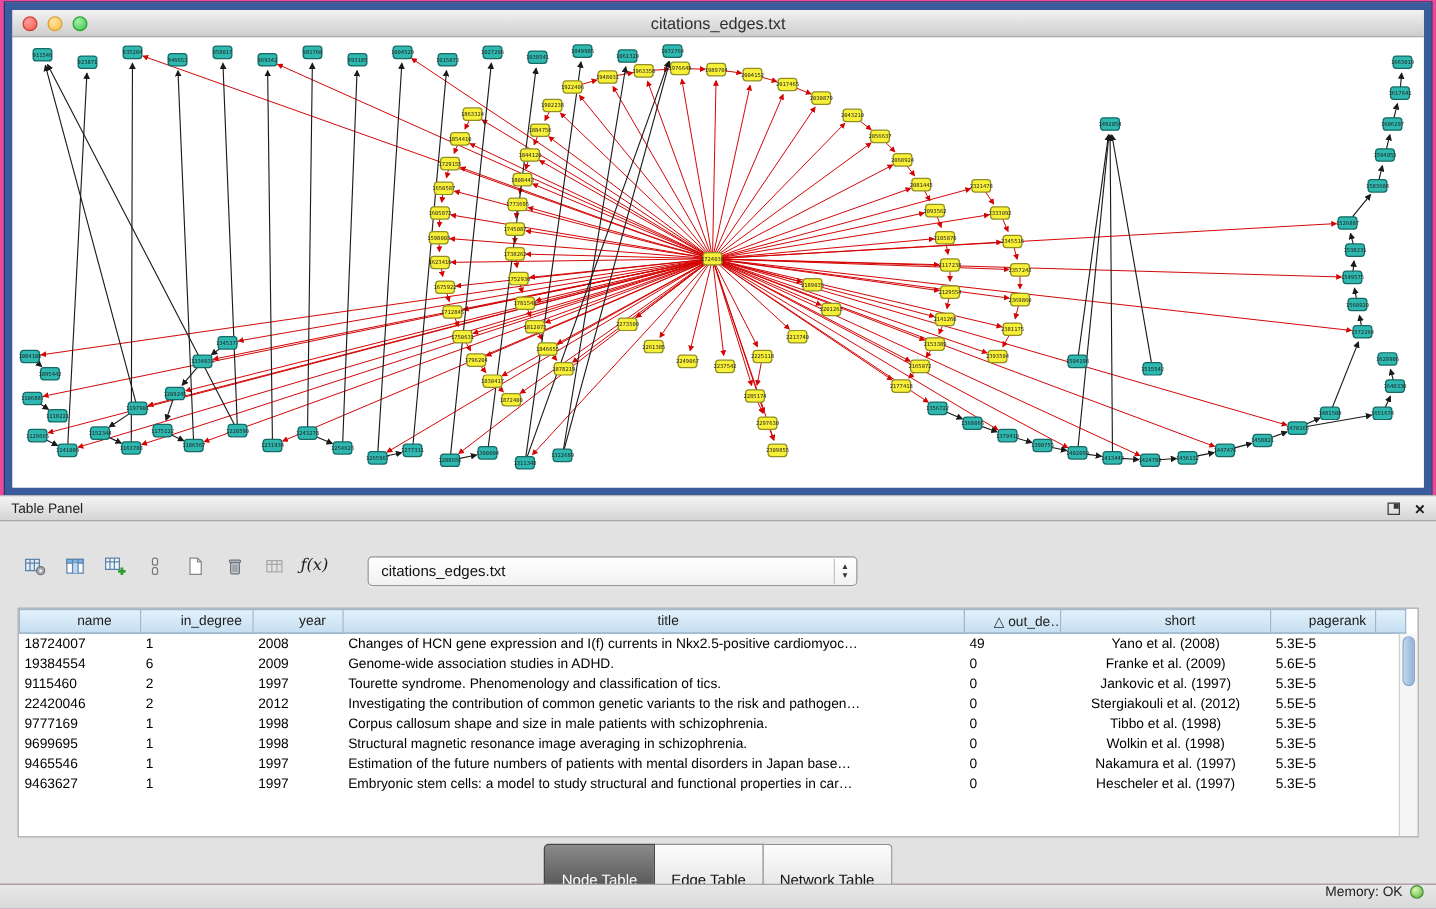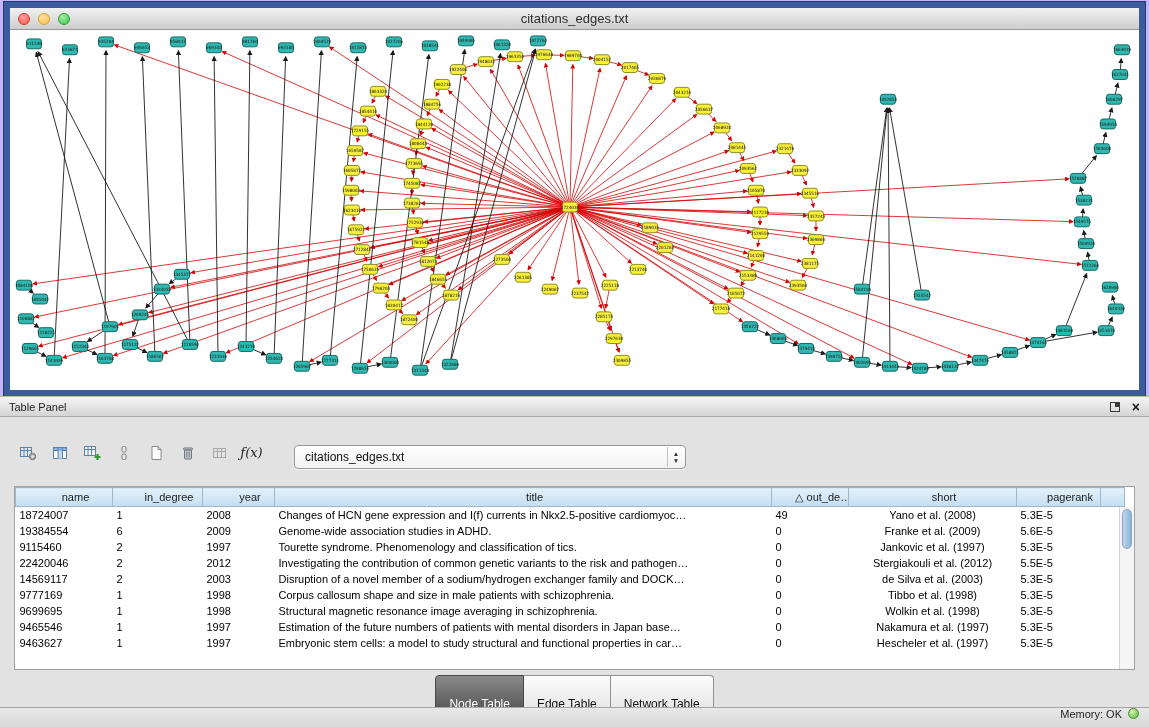--- a/index.html
+++ b/index.html
@@ -1,18 +1,18 @@
 <!DOCTYPE html>
 <html><head>
 <meta charset="utf-8">
 <style>
   * { margin:0; padding:0; box-sizing:border-box; }
   html,body { background:#b9b9b9; }
   body { font-family:"Liberation Sans", sans-serif; }
-  .screen { position:relative; width:1149px; height:727px; background:#c4b5fd; overflow:hidden; }
+  .screen { position:relative; width:1149px; height:727px; background:#ec4899; overflow:hidden; }
 
   
   .net-window { position:absolute; left:4px; top:2px; width:1141px; height:394px;
     border:6px solid #3a5c9c; outline:1px solid #203a6d; background:#fff; }
   .titlebar { position:relative; height:22px; background:linear-gradient(#f2f2f2,#cdcdcd);
     border-bottom:1px solid #979797; }
   .traffic { position:absolute; left:8px; top:5px; display:flex; gap:8px; }
   .tl { width:12px; height:12px; border-radius:50%; display:inline-block; }
   .tl.red { background:radial-gradient(circle at 35% 30%, #ff9d97, #f95a50); border:1px solid #ce3a32; }
   .tl.yel { background:radial-gradient(circle at 35% 30%, #ffe3a1, #fdbb40); border:1px solid #d7a034; }
@@ -942,30 +942,20 @@
               <td class="c0">22420046</td>
               <td class="c1">2</td>
               <td class="c2">2012</td>
               <td class="c3">Investigating the contribution of common genetic variants to the risk and pathogen…</td>
               <td class="c4">0</td>
               <td class="c5">Stergiakouli et al. (2012)</td>
               <td class="c6">5.5E-5</td>
               <td class="cf"></td>
             </tr>
             <tr>
-              <td class="c0">14569117</td>
-              <td class="c1">2</td>
-              <td class="c2">2003</td>
-              <td class="c3">Disruption of a novel member of a sodium/hydrogen exchanger family and DOCK…</td>
-              <td class="c4">0</td>
-              <td class="c5">de Silva et al. (2003)</td>
-              <td class="c6">5.3E-5</td>
-              <td class="cf"></td>
-            </tr>
-            <tr>
               <td class="c0">9777169</td>
               <td class="c1">1</td>
               <td class="c2">1998</td>
               <td class="c3">Corpus callosum shape and size in male patients with schizophrenia.</td>
               <td class="c4">0</td>
               <td class="c5">Tibbo et al. (1998)</td>
               <td class="c6">5.3E-5</td>
               <td class="cf"></td>
             </tr>
             <tr>

